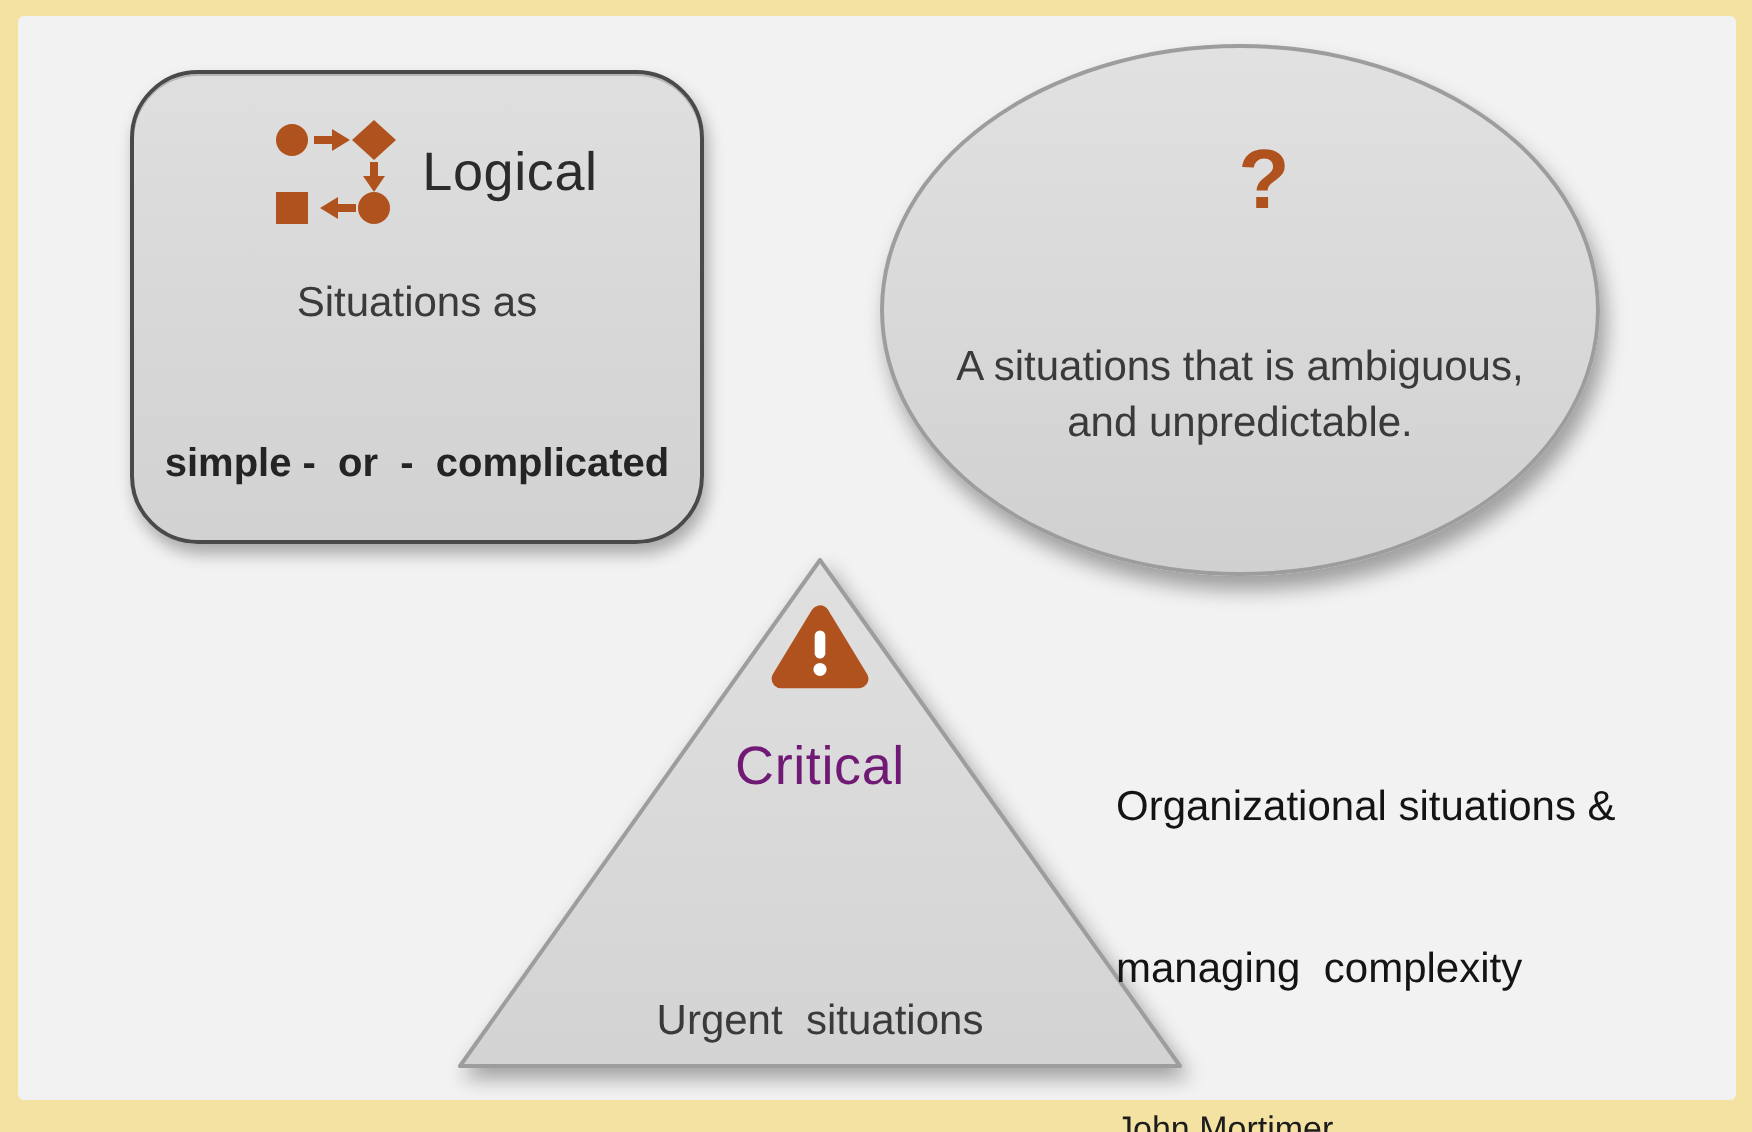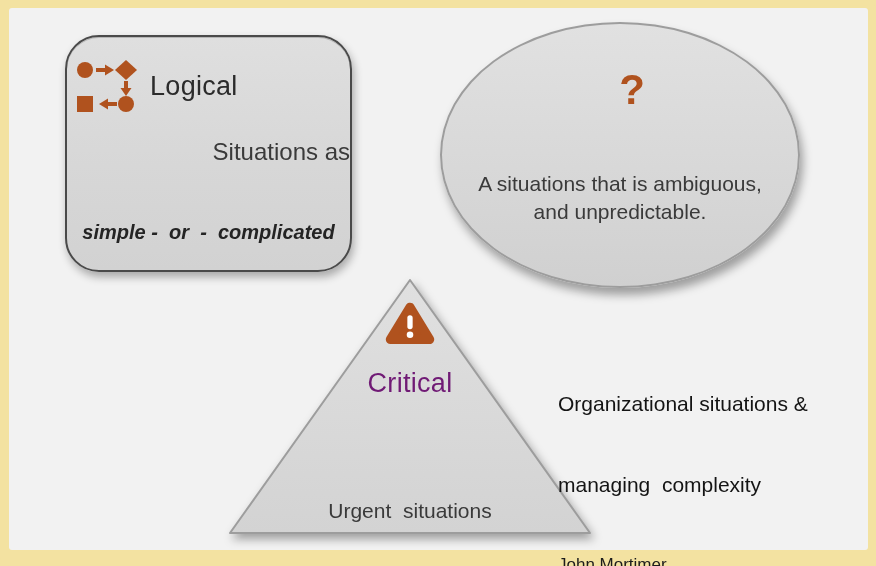--- a/index.html
+++ b/index.html
@@ -14,31 +14,31 @@
 
   
   .logical-box{
     position:absolute;left:65px;top:35px;width:287px;height:237px;box-sizing:border-box;
     border:2px solid #4a4a4a;border-radius:34px;
     background:linear-gradient(180deg,#dfdfdf 0%,#d7d7d7 55%,#d2d2d2 100%);
     box-shadow:2px 5px 8px rgba(0,0,0,0.30), inset 0 1px 0 rgba(0,0,0,0.18);
   }
   .logical-title-row{
     position:absolute;top:22px;left:0;right:0;
-    display:flex;align-items:center;gap:11px;
+    display:flex;justify-content:center;align-items:center;gap:11px;
     transform:translateX(10px);
   }
   .shape-title{font-size:27px;color:#2b2b2b;letter-spacing:.3px;}
   .logical-body{
-    position:absolute;top:101px;left:0;right:0;text-align:right;
-    font-size:24px;line-height:27px;color:#3a3a3a;
+    position:absolute;top:101px;left:0;right:0;text-align:center;
+    font-size:21px;line-height:27px;color:#3a3a3a;
   }
   .logical-footer{
     position:absolute;top:184px;left:0;right:0;text-align:center;
-    font-size:20px;font-weight:600;color:#242424;white-space:pre;font-style:italic;
+    font-size:20px;font-weight:600;color:#242424;white-space:pre;
   }
 
   
   .complex-ellipse{
     position:absolute;left:440px;top:22px;width:360px;height:266px;box-sizing:border-box;
     border:2px solid #9d9d9d;border-radius:50%;
     background:linear-gradient(180deg,#e1e1e1 0%,#d8d8d8 55%,#d0d0d0 100%);
     box-shadow:3px 7px 10px rgba(0,0,0,0.35);
   }
   .complex-title-row{

